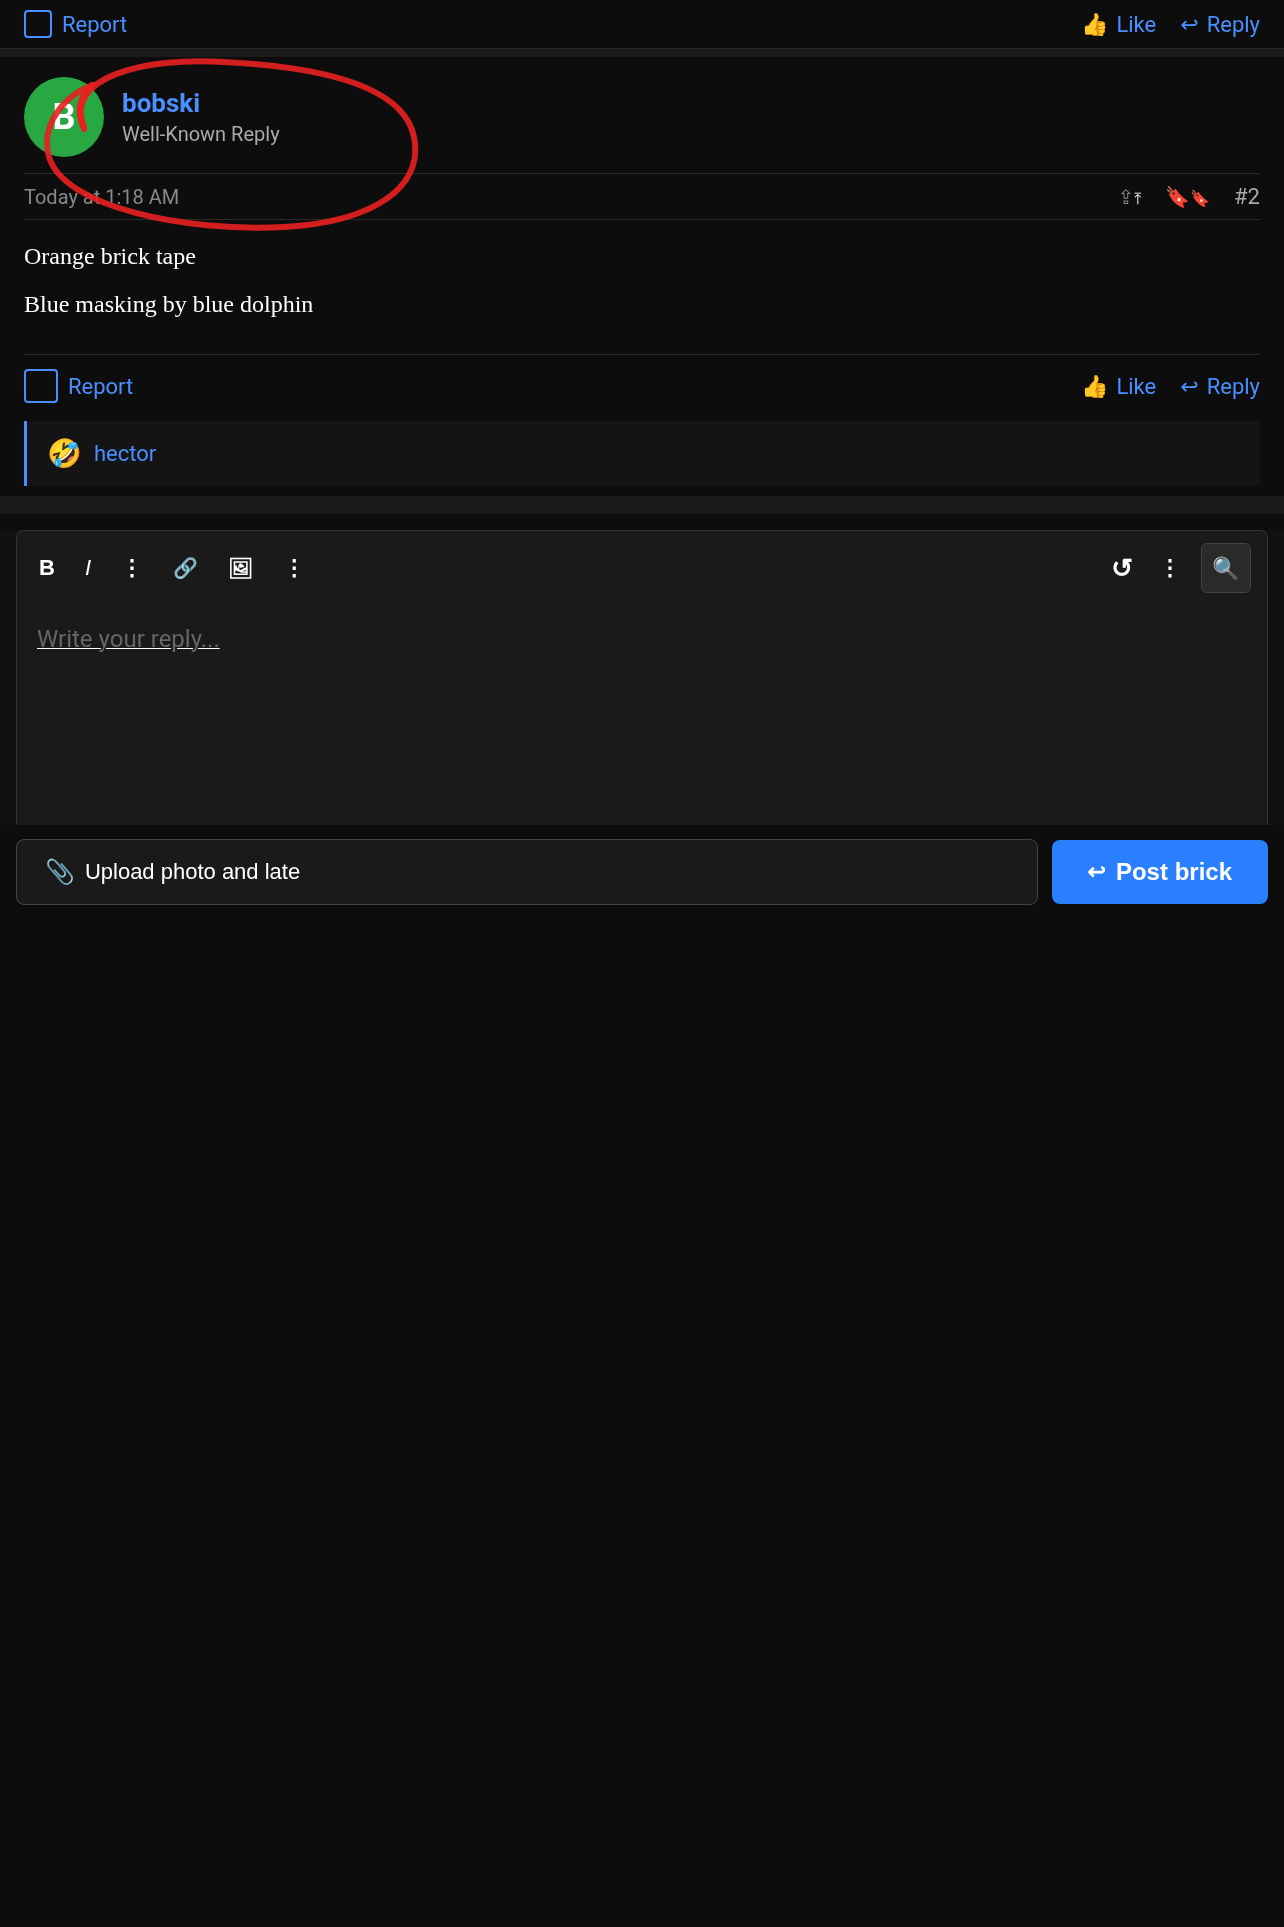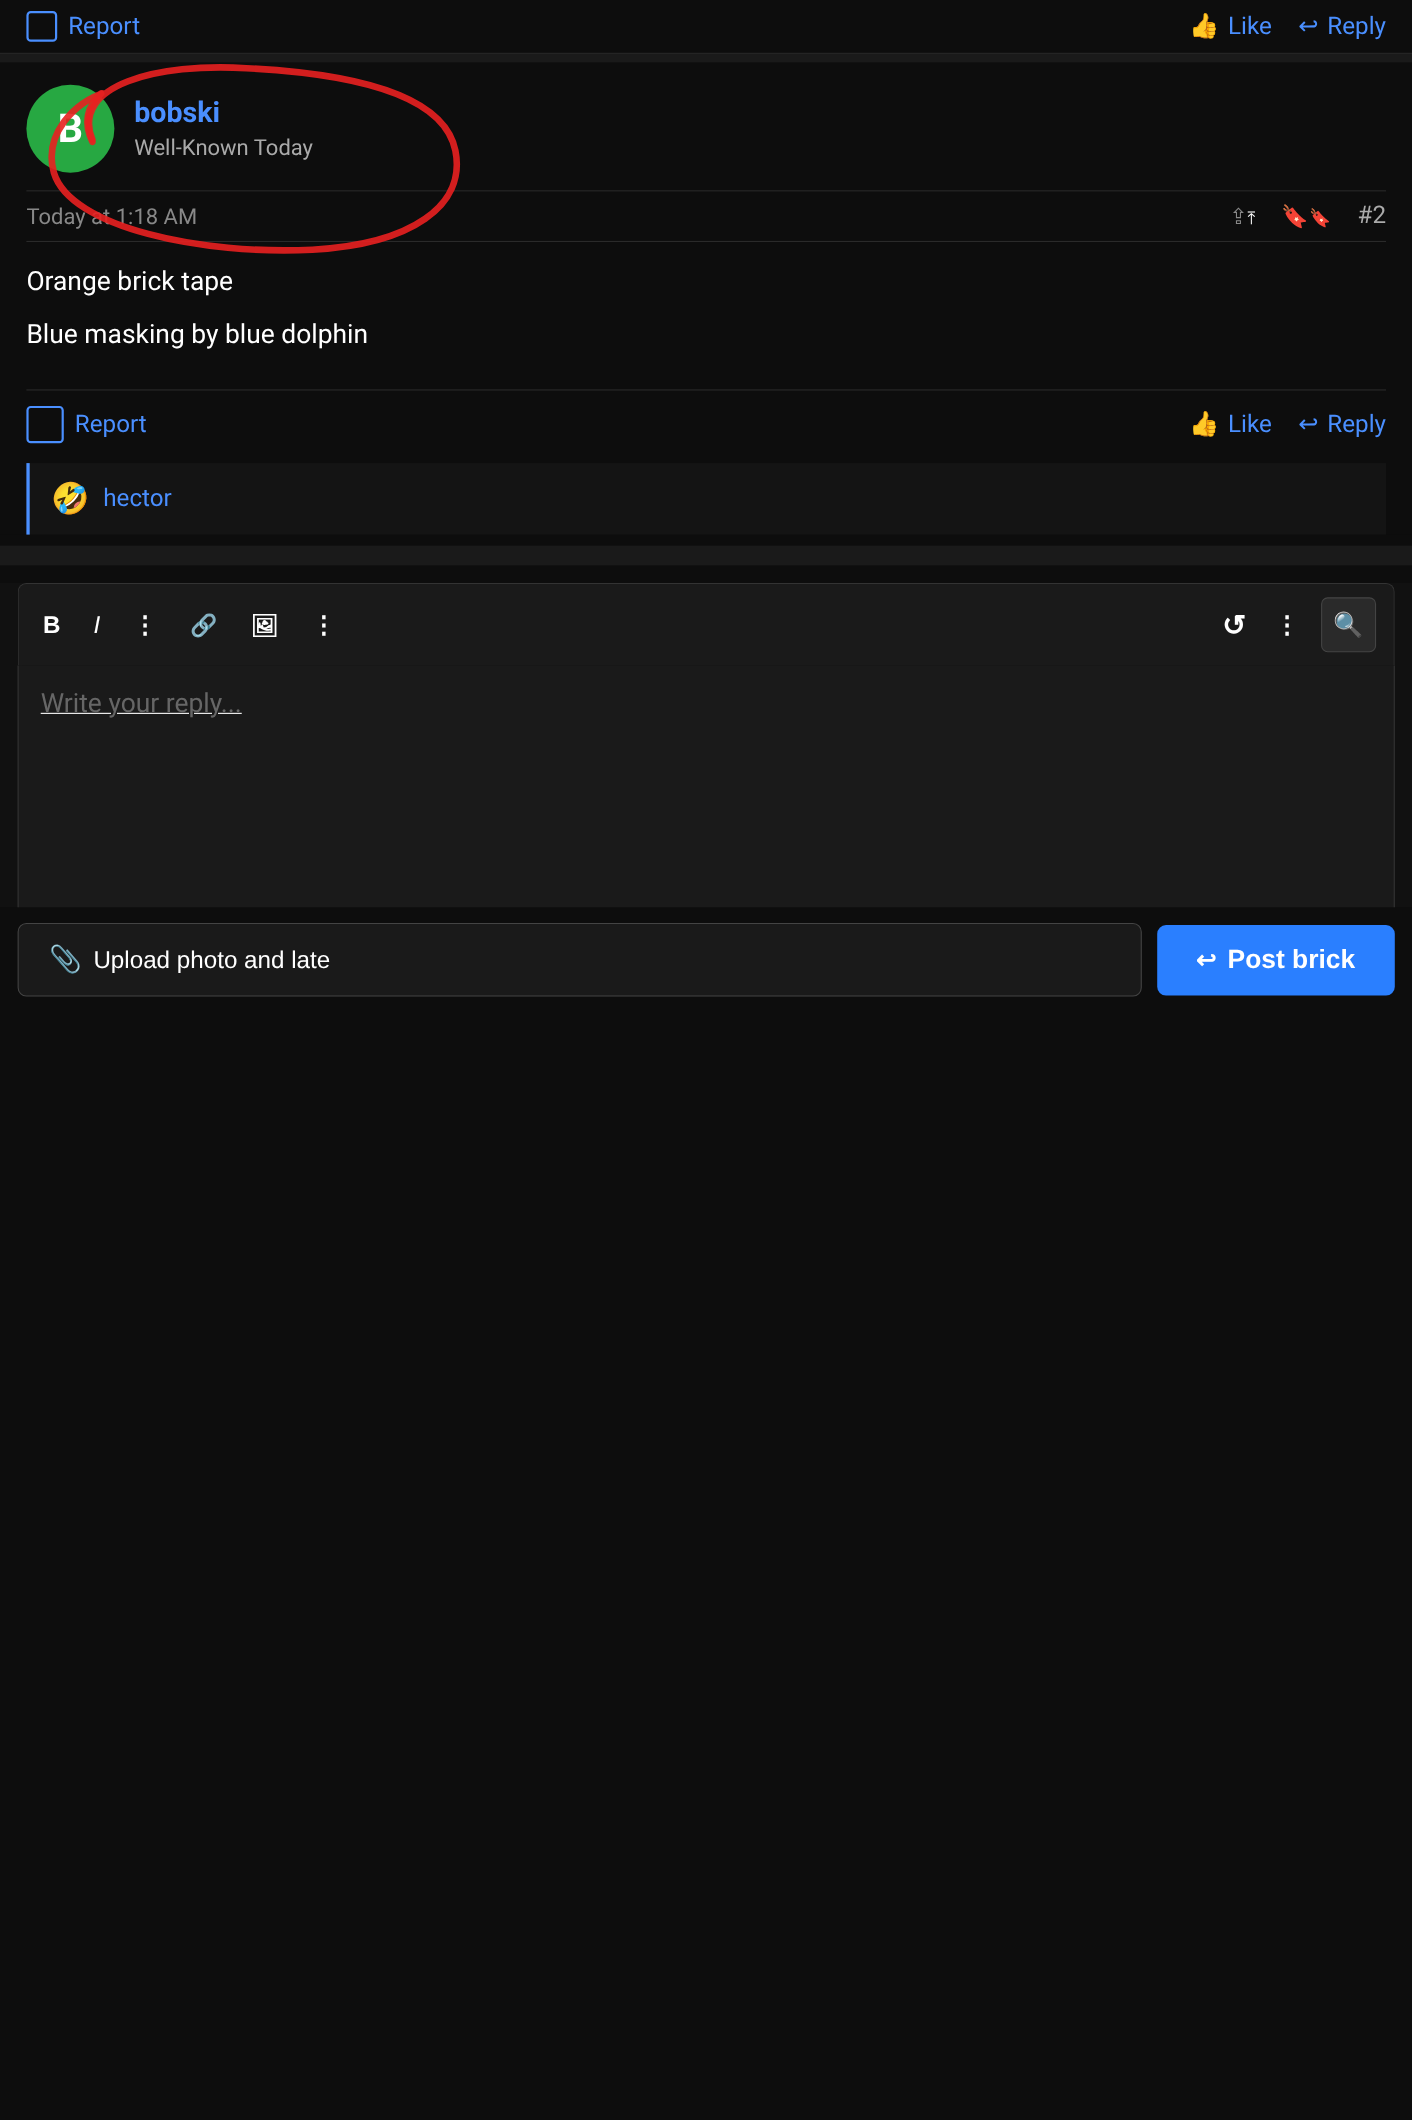--- a/index.html
+++ b/index.html
@@ -110,20 +110,21 @@
     .post-actions {
       display: flex; align-items: center; gap: 24px;
     }
     .post-num {
       color: #aaa; font-size: 22px;
     }
 
     
     .post-content {
       padding-bottom: 20px;
+      font-family: Liberation Serif, serif;
     }
     .post-content p {
       font-size: 24px;
       line-height: 1.5;
       color: #fff;
       margin-bottom: 12px;
     }
 
     
     .post-footer {
@@ -288,21 +289,21 @@
                C 35 75, 65 45, 90 38" fill="none" stroke="#e82020" stroke-width="6" stroke-linecap="round" stroke-linejoin="round" opacity="0.9"></path>
       <path d="M 88 38 C 75 50, 72 65, 80 82" fill="none" stroke="#e82020" stroke-width="6" stroke-linecap="round" opacity="0.9"></path>
     </svg>
 
     <div class="user-header">
       <div class="avatar">
         <span>B</span>
       </div>
       <div class="user-info">
         <span class="username">bobski</span>
-        <span class="user-role">Well-Known Today</span>
+        <span class="user-role">Well-Known Reply</span>
       </div>
     </div>
   </div>
 
   <div class="post-meta">
     <span class="post-time">Today at 1:18 AM</span>
     <div class="post-actions">
       <span class="share-uni" title="Share">⤒</span>
       <span class="bookmark-uni">🔖</span>
       <span class="post-num">#2</span>

